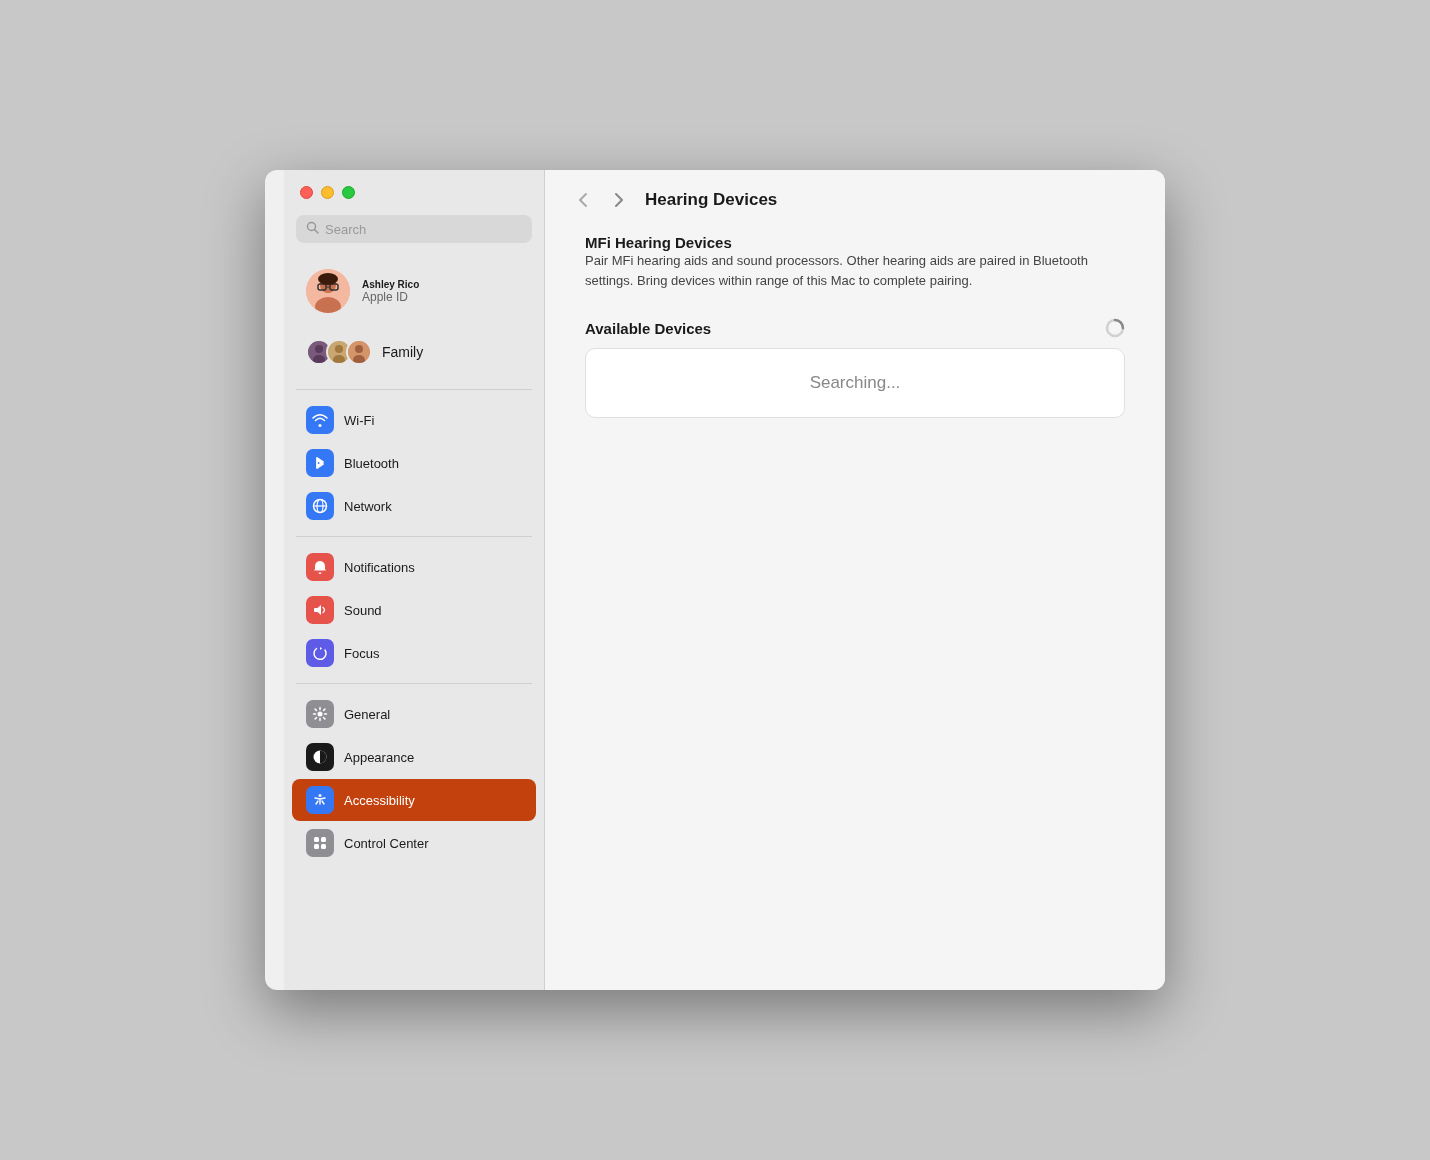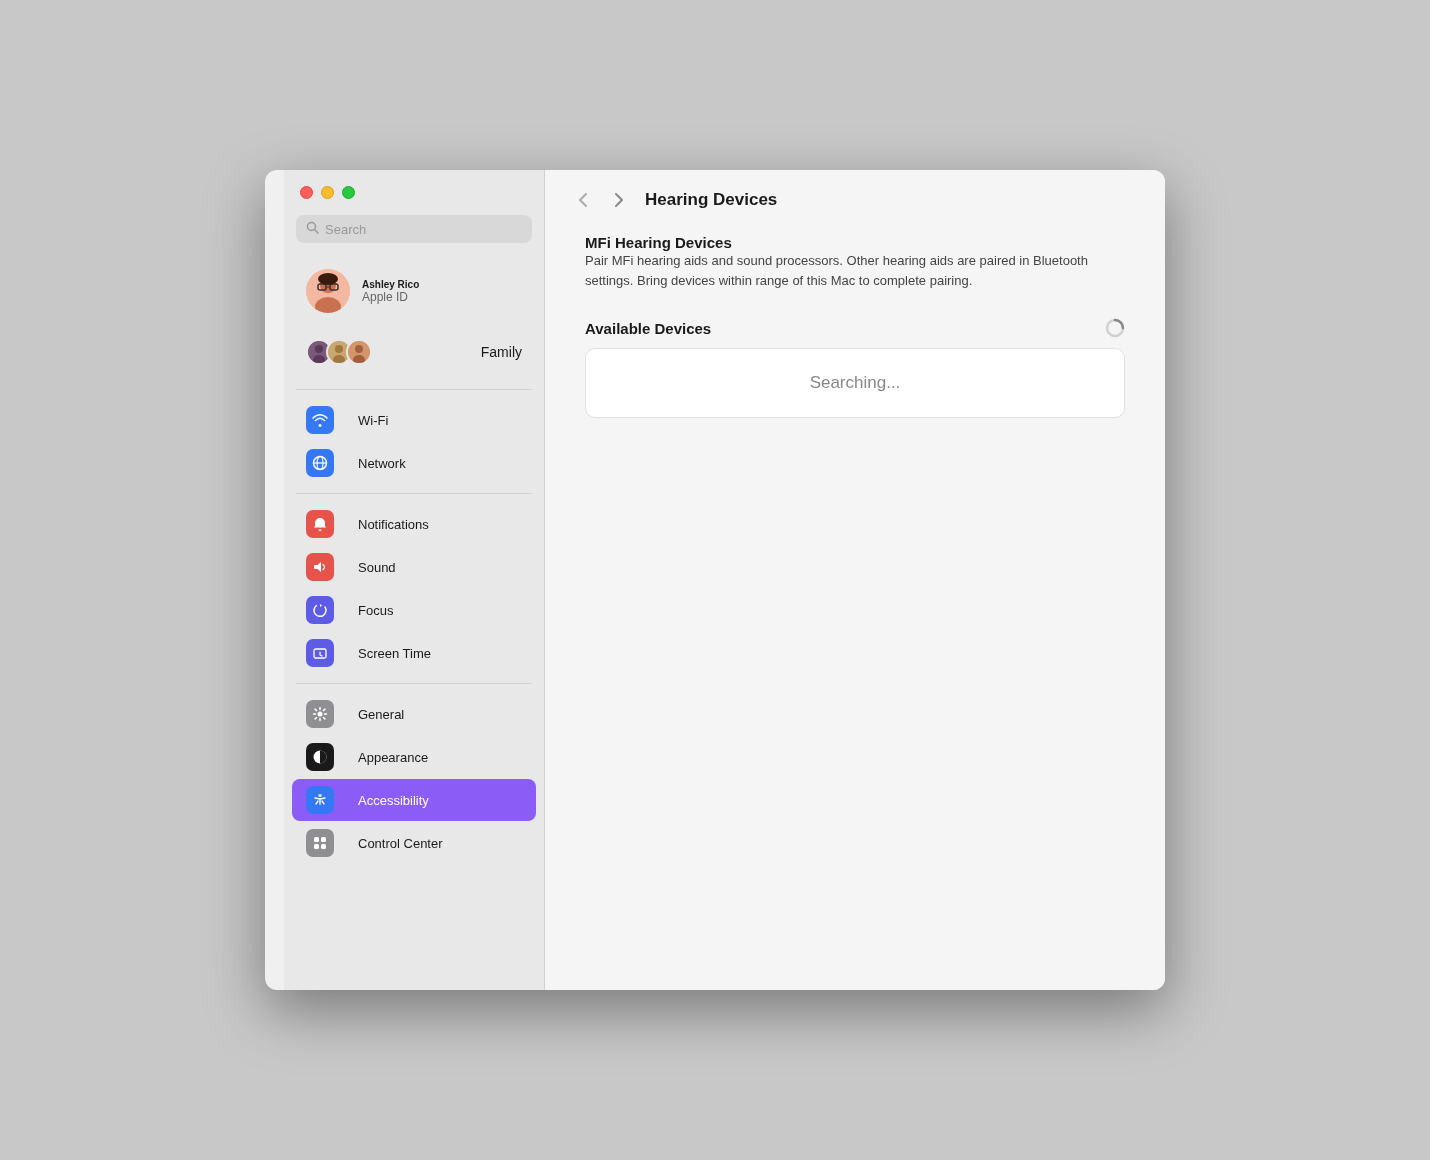--- a/index.html
+++ b/index.html
@@ -113,21 +113,20 @@
     }
 
     .family-section {
       display: flex;
       align-items: center;
       gap: 10px;
       padding: 8px 14px;
       margin: 0 8px 12px 8px;
       border-radius: 8px;
       cursor: pointer;
-      justify-content: space-between;
     }
 
     .family-avatars {
       display: flex;
       align-items: center;
     }
 
     .family-avatar {
       width: 26px;
       height: 26px;
@@ -154,30 +153,30 @@
       margin: 4px 12px 8px 12px;
     }
 
     .sidebar-group {
       margin-bottom: 4px;
     }
 
     .sidebar-item {
       display: flex;
       align-items: center;
-      gap: 24px;
+      gap: 10px;
       padding: 7px 14px;
       margin: 1px 8px;
       border-radius: 8px;
       cursor: pointer;
       user-select: none;
     }
 
     .sidebar-item.active {
-      background: #8b5cf6;
+      background: #c2410c;
     }
 
     .sidebar-item.active .item-label {
       color: white;
     }
 
     .item-icon {
       width: 28px;
       height: 28px;
       border-radius: 7px;
@@ -393,20 +392,28 @@
         <div class="item-icon icon-wifi">
           <svg width="16" height="16" viewBox="0 0 16 16" fill="white">
             <path d="M8 12a1.5 1.5 0 100 3 1.5 1.5 0 000-3z"></path>
             <path d="M3.5 8.5C5 7 6.4 6.2 8 6.2s3 .8 4.5 2.3" stroke="white" stroke-width="1.6" fill="none" stroke-linecap="round"></path>
             <path d="M1 6C3.2 3.8 5.5 2.7 8 2.7s4.8 1.1 7 3.3" stroke="white" stroke-width="1.6" fill="none" stroke-linecap="round"></path>
           </svg>
         </div>
         <span class="item-label">Wi-Fi</span>
       </div>
       <div class="sidebar-item">
+        <div class="item-icon icon-bluetooth">
+          <svg width="16" height="16" viewBox="0 0 16 16" fill="none">
+            <path d="M5 5l6 4-6 4V3l6 4-6 4" stroke="white" stroke-width="1.8" stroke-linecap="round" stroke-linejoin="round"></path>
+          </svg>
+        </div>
+        <span class="item-label">Bluetooth</span>
+      </div>
+      <div class="sidebar-item">
         <div class="item-icon icon-network">
           <svg width="16" height="16" viewBox="0 0 16 16" fill="none">
             <circle cx="8" cy="8" r="6.5" stroke="white" stroke-width="1.5"></circle>
             <ellipse cx="8" cy="8" rx="3" ry="6.5" stroke="white" stroke-width="1.2"></ellipse>
             <line x1="1.5" y1="8" x2="14.5" y2="8" stroke="white" stroke-width="1.2"></line>
           </svg>
         </div>
         <span class="item-label">Network</span>
       </div>
     </div>
@@ -433,29 +440,20 @@
         <span class="item-label">Sound</span>
       </div>
       <div class="sidebar-item">
         <div class="item-icon icon-focus">
           <svg width="16" height="16" viewBox="0 0 16 16" fill="white">
             <path d="M13 5a6 6 0 11-8.5-1.5" stroke="white" stroke-width="1.5" fill="none" stroke-linecap="round"></path>
             <path d="M8 2v3l2-1.5" fill="white"></path>
           </svg>
         </div>
         <span class="item-label">Focus</span>
-      </div>
-      <div class="sidebar-item">
-        <div class="item-icon icon-screentime">
-          <svg width="16" height="16" viewBox="0 0 16 16" fill="white">
-            <rect x="2" y="4" width="12" height="9" rx="1.5" stroke="white" stroke-width="1.3" fill="none"></rect>
-            <path d="M8 7v3l2 1" stroke="white" stroke-width="1.2" stroke-linecap="round" fill="none"></path>
-          </svg>
-        </div>
-        <span class="item-label">Screen Time</span>
       </div>
     </div>
 
     <div class="sidebar-divider"></div>
 
     <div class="sidebar-group">
       <div class="sidebar-item">
         <div class="item-icon icon-general">
           <svg width="16" height="16" viewBox="0 0 16 16" fill="white">
             <circle cx="8" cy="8" r="2.5" fill="white"></circle>

